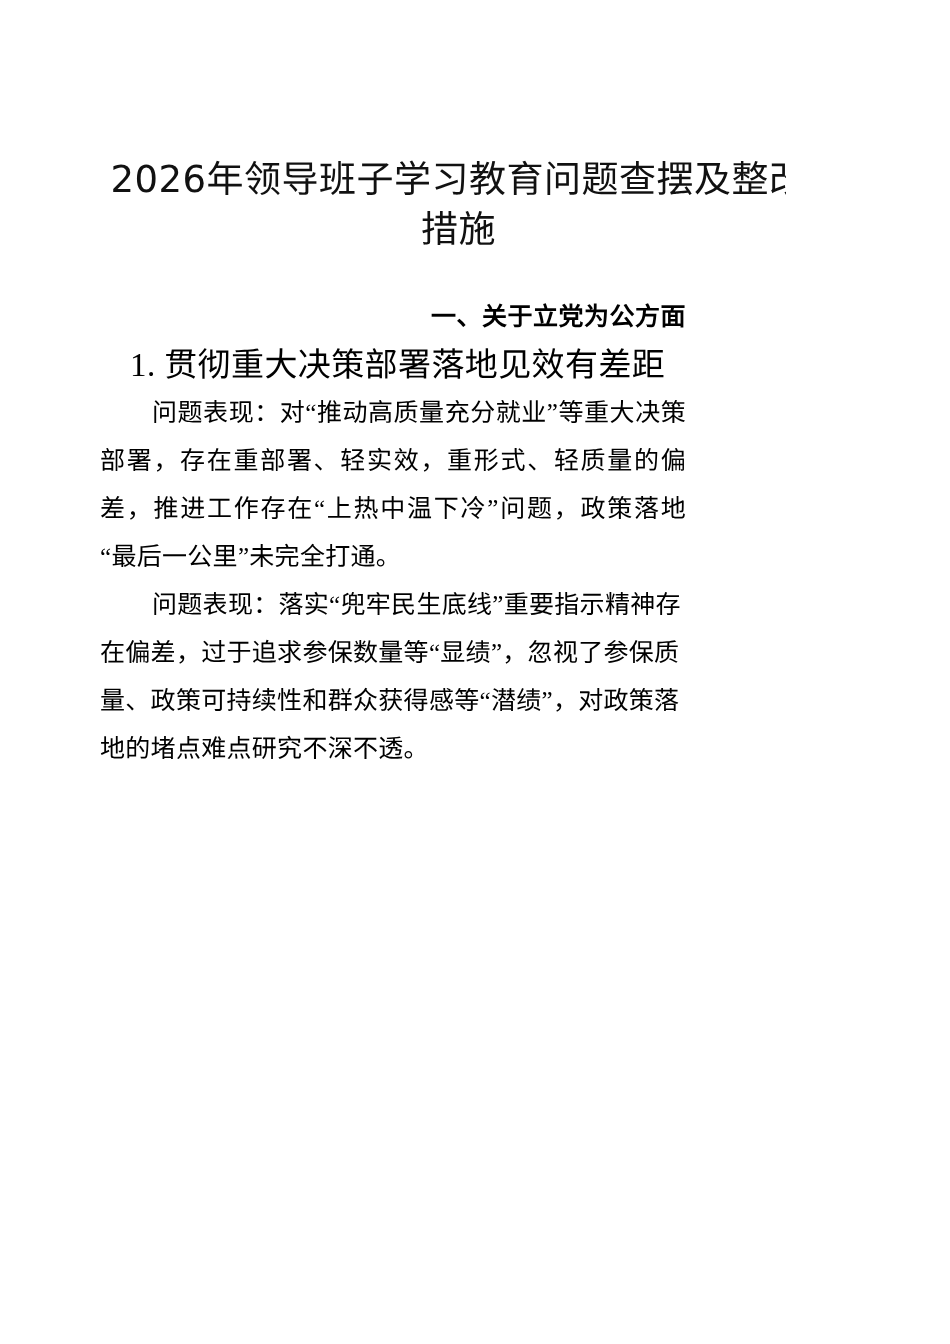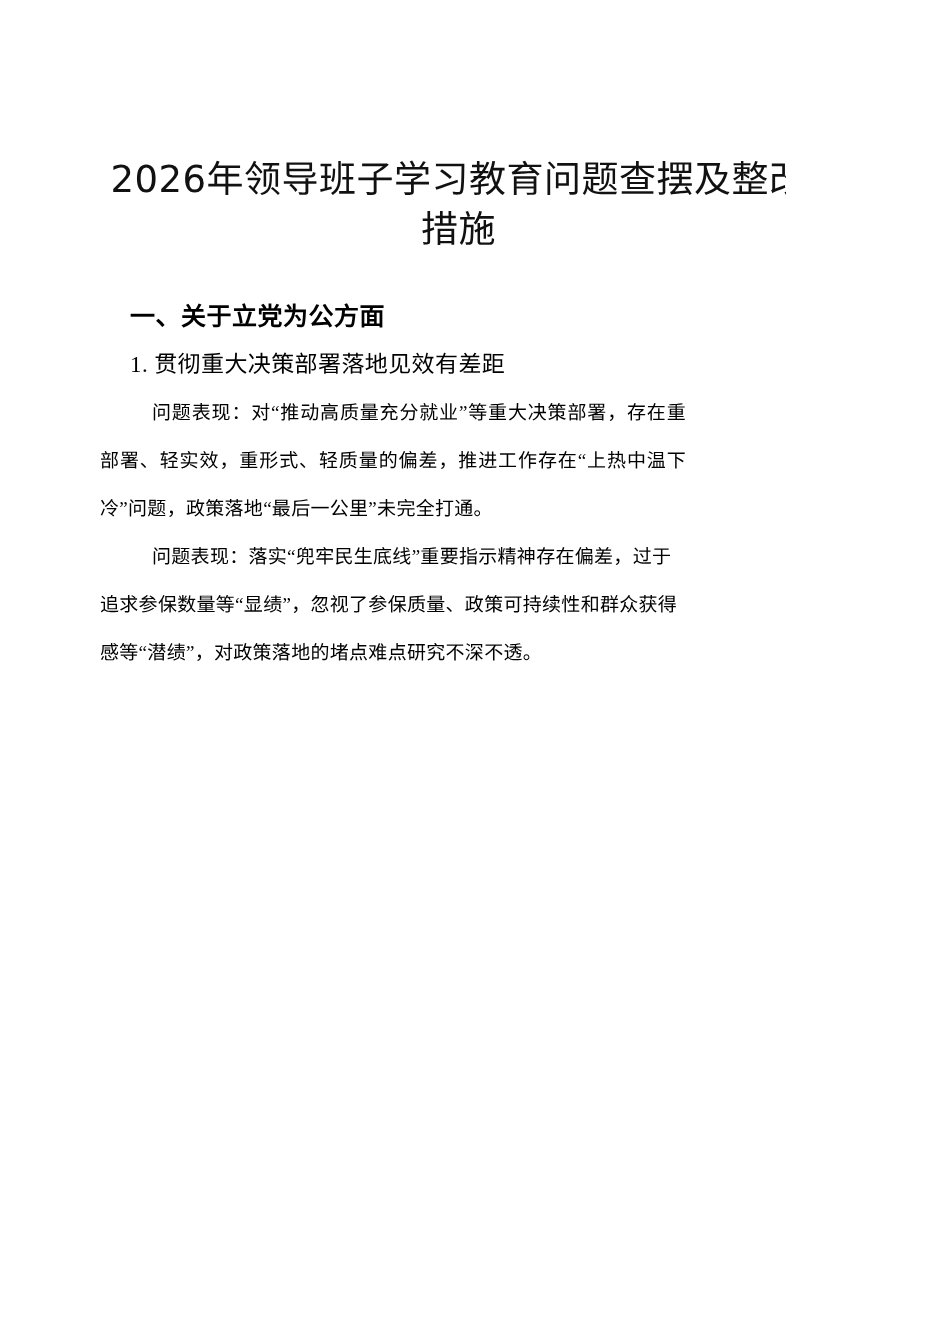--- a/index.html
+++ b/index.html
@@ -48,39 +48,40 @@
   
   .sec-heading {
     margin: 0;
     padding: 0 0 0 30px;
     font-family: "DejaVu Sans", "Liberation Sans", sans-serif;
     font-size: 25px;
     font-weight: bold;
     line-height: 48px;
     letter-spacing: 0.5px;
     color: #000000;
+    text-align: right;
   }
 
   
   .sub-heading {
     margin: 0;
     padding: 0 0 0 30px;
     font-family: "Liberation Serif", "DejaVu Serif", serif;
-    font-size: 23px;
+    font-size: 33px;
     font-weight: 400;
     line-height: 48px;
     letter-spacing: 0.4px;
     color: #000000;
   }
 
   
   .body-par {
     margin: 0;
     font-family: "Liberation Serif", "DejaVu Serif", serif;
-    font-size: 19px;
+    font-size: 25px;
     font-weight: 400;
     line-height: 48px;
     text-align: justify;
     text-justify: inter-ideograph;
     text-indent: 52px;
     letter-spacing: 0.3px;
     color: #000000;
     word-break: break-all;
   }
 

